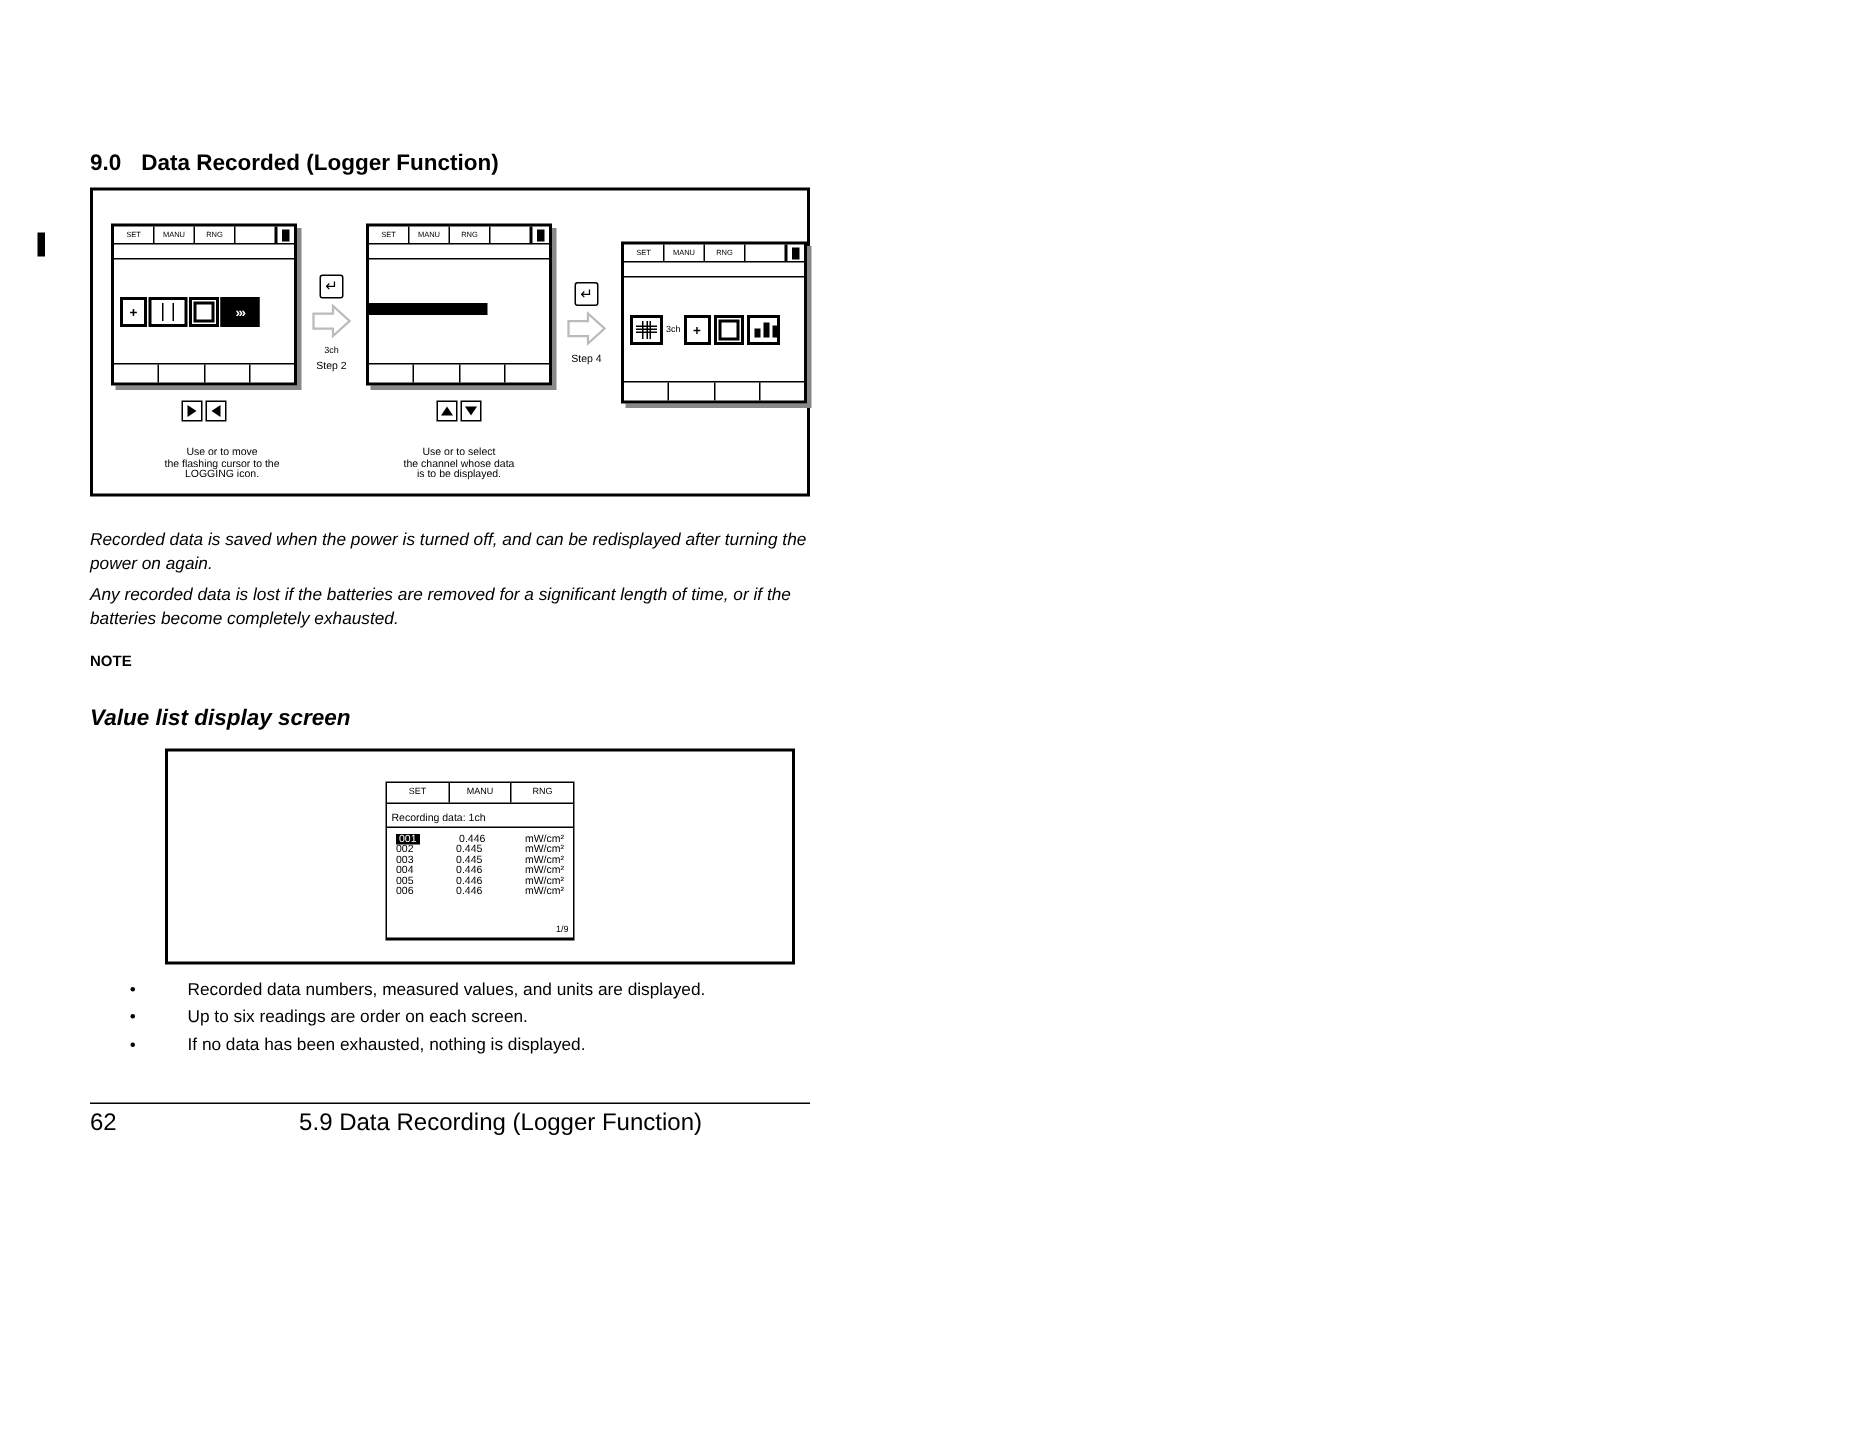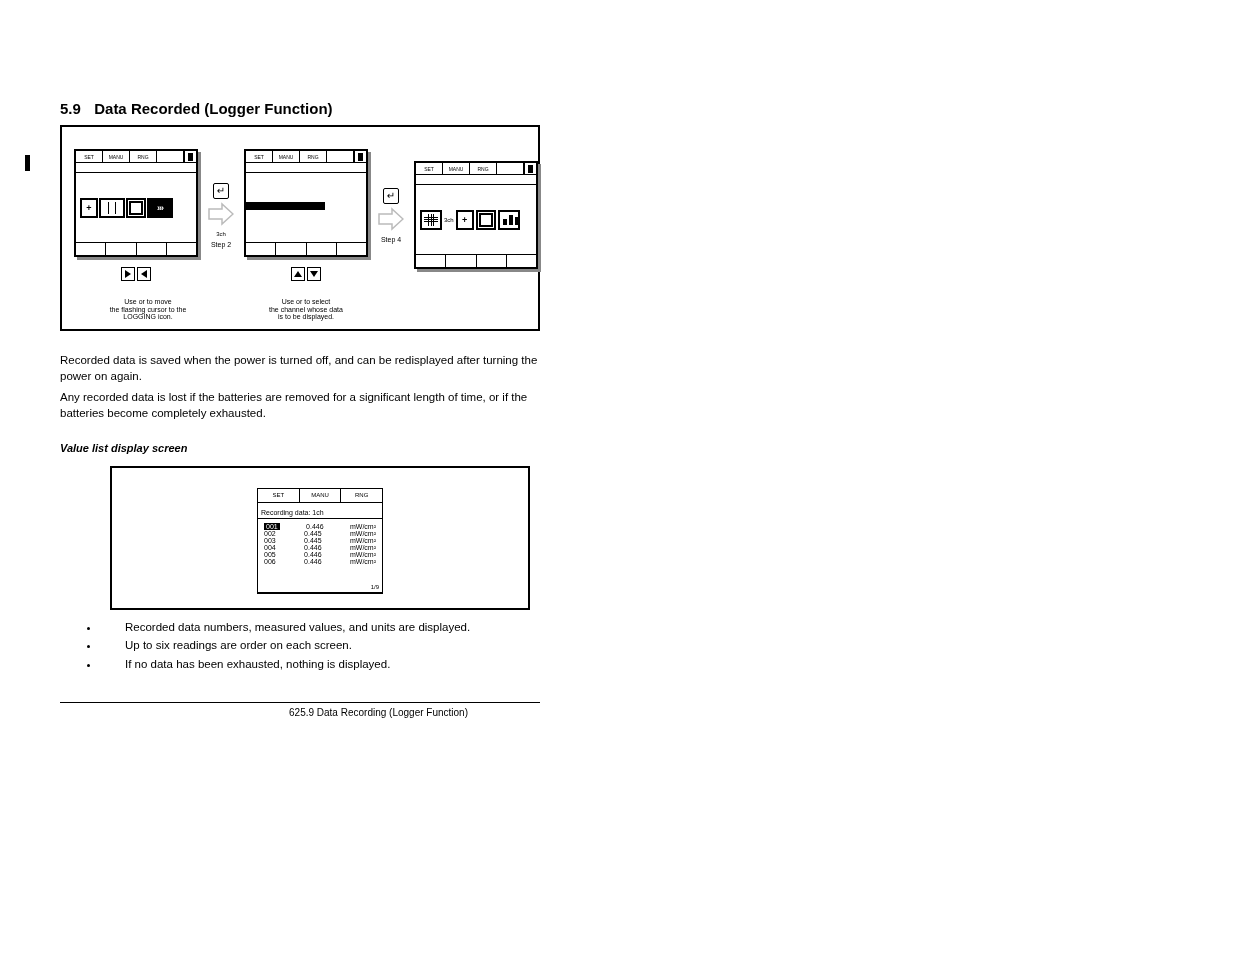--- a/index.html
+++ b/index.html
@@ -118,25 +118,25 @@
   .tri.left { border-top:4px solid transparent; border-bottom:4px solid transparent; border-right:6px solid #000; }
   .tri.up { border-left:4px solid transparent; border-right:4px solid transparent; border-bottom:6px solid #000; }
   .tri.down { border-left:4px solid transparent; border-right:4px solid transparent; border-top:6px solid #000; }
 
   .diagram-hint-col { position:absolute; bottom:8px; display:flex; flex-direction:column; align-items:center; font-size:7px; line-height:1.1; }
   .hint1 { left: 24px; width:124px; }
   .hint2 { left: 182px; width:124px; }
 
   
   .body-text { margin-top: 22px; font-size: 11.5px; line-height: 1.35; width: 480px; }
-  .body-text p { margin: 6px 0; }
+  .body-text p { margin: 6px 0; font-style: italic; }
 
   .note-label { font-weight:bold; font-size:10px; display:block; margin-top:14px; }
 
-  .subheading { font-style: italic; font-size: 11px; margin-top: 20px; font-weight: bold; display:block; }
+  .subheading { font-style: italic; font-size: 15px; margin-top: 20px; font-weight: bold; display:block; }
 
   
   .diagram-box2 {
     border: 2px solid #000;
     width: 420px;
     margin-top: 10px;
     margin-left: 50px;
     padding: 20px 14px 14px 14px;
     text-align: center;
   }
@@ -149,33 +149,33 @@
   .big-lcd .titlerow { height:16px; border-bottom:1px solid #000; font-size:7px; display:flex; align-items:flex-end; padding:0 3px 2px; line-height:1; }
   .big-lcd .meas { flex:1; position:relative; padding:4px; font-size:7px; text-align:left; }
   .big-lcd .meas .m-row { display:flex; justify-content:space-between; padding:0 2px; }
   .big-lcd .meas .hl { background:#000; color:#fff; display:inline-block; padding:0 2px; }
   .big-lcd .pager { height:10px; font-size:6px; display:flex; align-items:center; justify-content:flex-end; padding-right:3px; border-bottom:1px solid #000; }
 
   .bullets { margin-top:10px; font-size:11.5px; line-height:1.35; width:480px; }
   .bullets li { margin:3px 0;padding-left:25px; }
 
   hr.footer-rule { width:480px; margin:30px 0 4px 0; border:none; border-top:1px solid #000; }
-  .footer-row { width:408px; display:flex; justify-content:flex-end; font-size:10px; }
+  .footer-row { width:408px; display:flex; justify-content:space-between; font-size:16px; }
 
   .step-label { font-size:7px; text-align:center; display:block; margin-top:2px; }
   .arrow-label { font-size:6px; text-align:center; line-height:1; margin-top:2px; }
 </style>
 </head>
 <body>
 
 <div class="page">
   <div class="section-marker"></div>
 
   <div class="heading-row">
-    <span class="section-number">5.9</span>
+    <span class="section-number">9.0</span>
     <span class="section-title">Data Recorded (Logger Function)</span>
   </div>
 
   <div class="diagram-box">
     <div class="screens-row">
 
       <div>
         <div class="lcd">
           <div class="lcd-top">
             <span class="tab">SET</span>
@@ -301,20 +301,21 @@
     <div class="diagram-hint-col hint2">
       <span>Use        or        to select</span>
       <span>the channel whose data</span>
       <span>is to be displayed.</span>
     </div>
   </div>
 
   <div class="body-text">
     <p>Recorded data is saved when the power is turned off, and can be redisplayed after turning the power on again.</p>
     <p>Any recorded data is lost if the batteries are removed for a significant length of time, or if the batteries become completely exhausted.</p>
+    <span class="note-label">NOTE</span>
     <span class="subheading">Value list display screen</span>
   </div>
 
   <div class="diagram-box2">
     <div class="big-lcd">
       <div class="toprow">
         <span>SET</span>
         <span>MANU</span>
         <span>RNG</span>
       </div>

